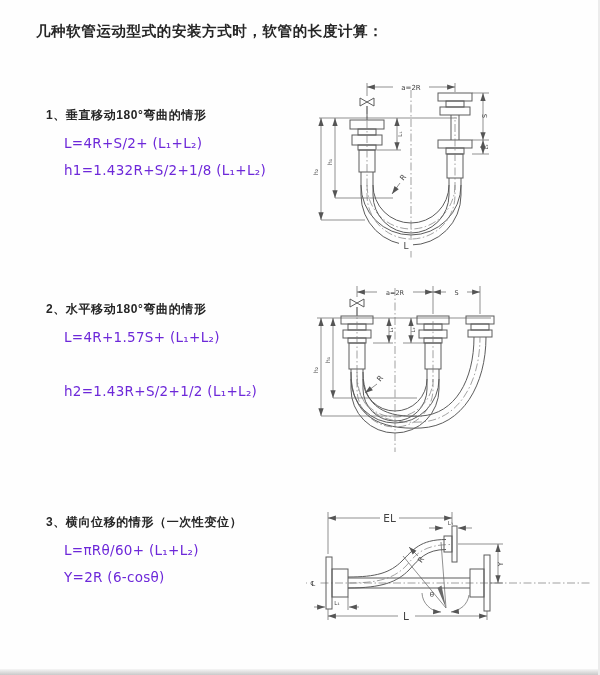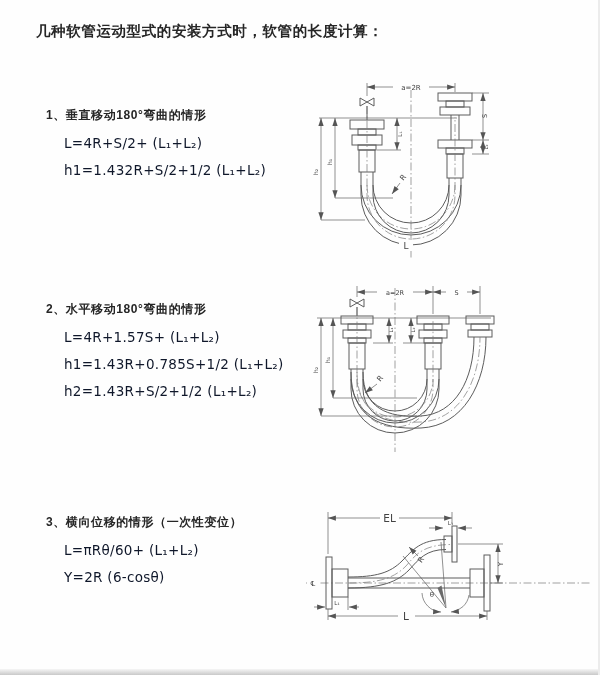--- a/index.html
+++ b/index.html
@@ -4,45 +4,44 @@
 <style>
   html,body{margin:0;padding:0;}
   body{width:600px;height:675px;background:#ffffff;position:relative;overflow:hidden;
        font-family:"Liberation Sans",sans-serif;}
   .page{position:absolute;left:0;top:0;width:600px;height:675px;background:#fefefe;
         border-right:2px solid #ececec;box-sizing:border-box;}
   .title{position:absolute;left:36px;top:22px;font-size:14.5px;font-weight:bold;
          color:#262626;letter-spacing:0.6px;white-space:nowrap;}
   .heading{position:absolute;left:46px;font-size:12px;font-weight:bold;color:#262626;
            letter-spacing:0.6px;white-space:nowrap;}
-  .formula{position:absolute;left:64px;font-size:13.5px;color:#0f172a;
+  .formula{position:absolute;left:64px;font-size:13.5px;color:#6d28d9;
            font-family:"DejaVu Sans","Liberation Sans",sans-serif;
            letter-spacing:0.3px;white-space:nowrap;}
   .diagram{position:absolute;}
   svg text{fill:#434343;font-family:"DejaVu Sans","Liberation Sans",sans-serif;}
   .s{stroke:#5c5c5c;stroke-width:1;fill:none;}
   .d{stroke:#616161;stroke-width:0.7;fill:none;}
   .cl{stroke:#7a7a7a;stroke-width:0.7;fill:none;stroke-dasharray:8 2.5 1.5 2.5;}
   .scan-edge{position:absolute;left:0;right:0;bottom:0;height:6px;
              background:linear-gradient(#f6f6f6,#c9c9c9);}
 </style>
 </head>
 <body>
 
 <div class="page">
 
   <div class="title">几种软管运动型式的安装方式时，软管的长度计算：</div>
 
   <div class="heading" style="top:107px">1、垂直移动180°弯曲的情形</div>
   <div class="formula" style="top:135px">L=4R+S/2+ (L₁+L₂)</div>
-  <div class="formula" style="top:162px">h1=1.432R+S/2+1/2 (L₁+L₂)</div>
+  <div class="formula" style="top:162px">h1=1.432R+S/2+1/8 (L₁+L₂)</div>
 
   <div class="heading" style="top:301px">2、水平移动180°弯曲的情形</div>
   <div class="formula" style="top:329px">L=4R+1.57S+ (L₁+L₂)</div>
-  <div class="formula" style="top:356px">h1=1.43R+0.785S+1/2 (L₁+L₂)</div>
   <div class="formula" style="top:383px">h2=1.43R+S/2+1/2 (L₁+L₂)</div>
 
   <div class="heading" style="top:514px">3、横向位移的情形（一次性变位）</div>
   <div class="formula" style="top:542px">L=πRθ/60+ (L₁+L₂)</div>
   <div class="formula" style="top:569px">Y=2R (6-cosθ)</div>
 
   <svg class="diagram" style="left:305px;top:72px" width="295" height="200" viewBox="0 0 295 200">
     <defs>
       <marker id="ar-a" viewBox="0 0 10 8" refX="9.5" refY="4" markerWidth="9" markerHeight="7" markerUnits="userSpaceOnUse" orient="auto-start-reverse">
         <path d="M0.5,1 L9.5,4 L0.5,7 Z" fill="#555"></path>

